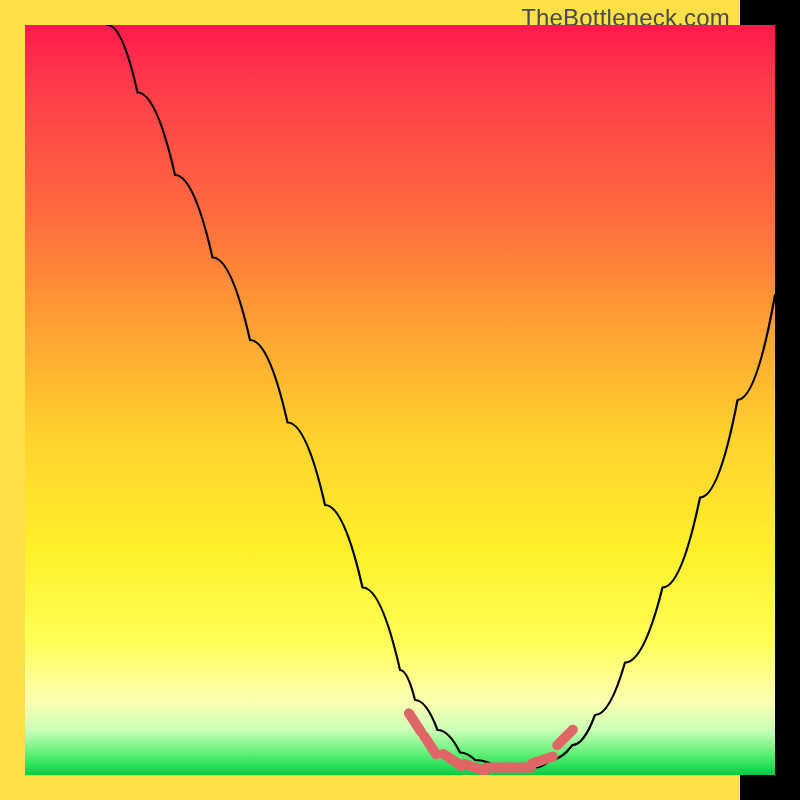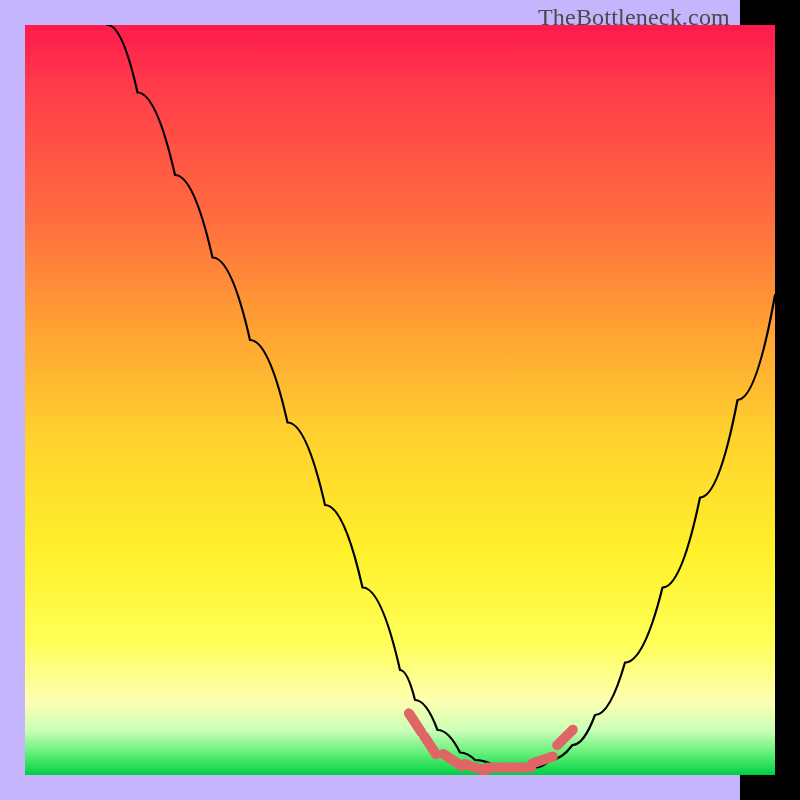--- a/index.html
+++ b/index.html
@@ -10,22 +10,21 @@
     background: #000;
     overflow: hidden;
     font-family: Arial, Helvetica, sans-serif;
   }
   .frame {
     position: absolute;
     left: 0;
     top: 0;
     width: 740px;
     height: 800px;
-    background: #c4b5fd;
-    font-family: Liberation Serif, serif;
+    background: #fde047;
   }
   .plot {
     position: absolute;
     left: 25px;
     top: 25px;
     width: 750px;
     height: 750px;
     
     background: linear-gradient(to bottom,
       #ff1a4d 0%,

